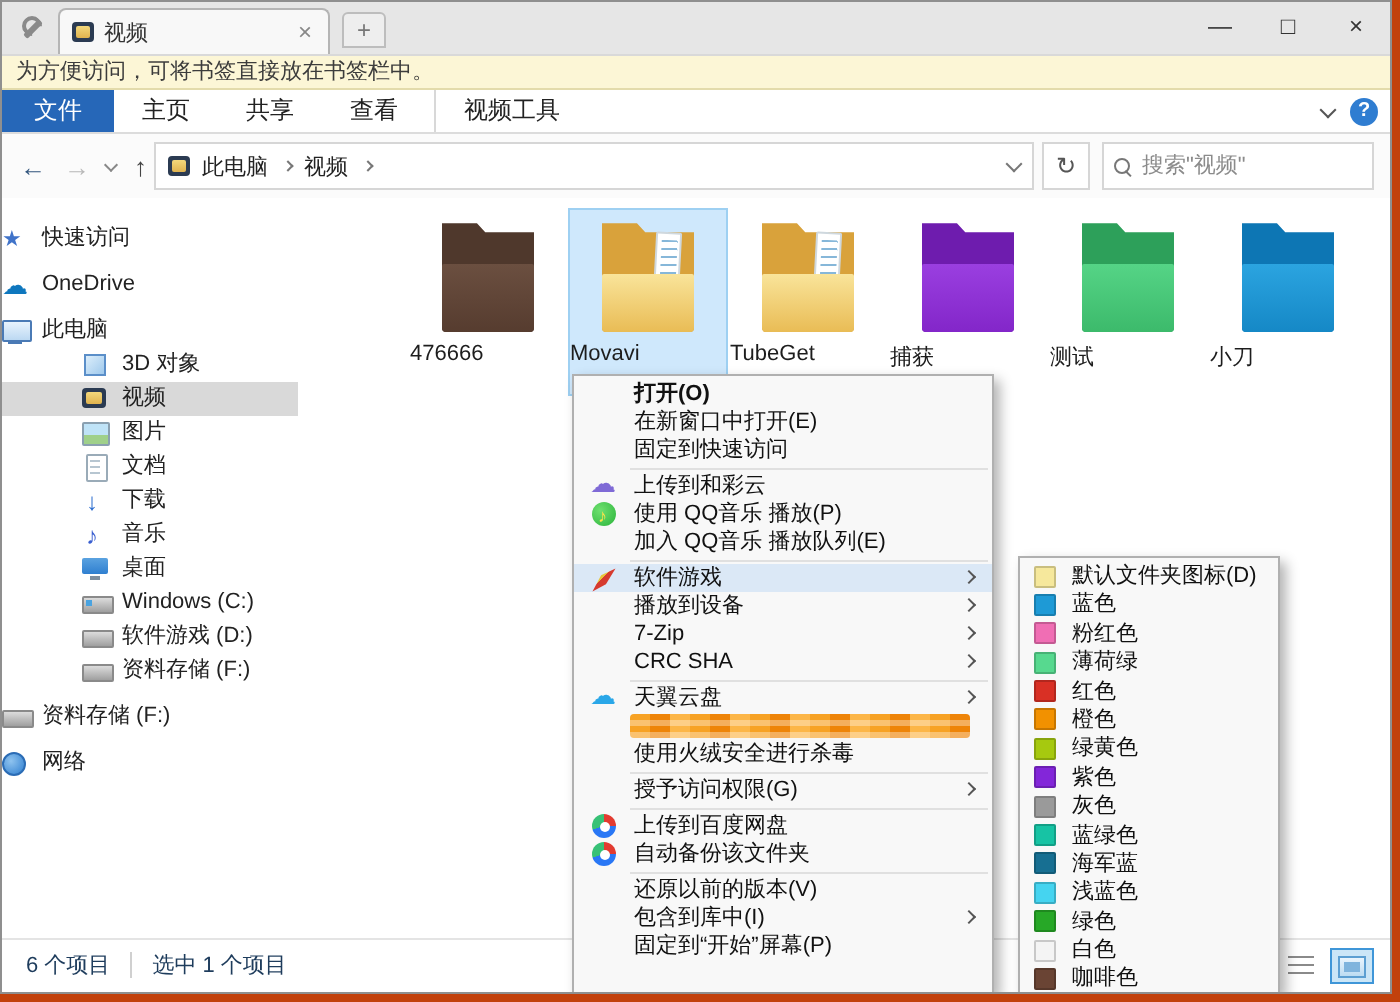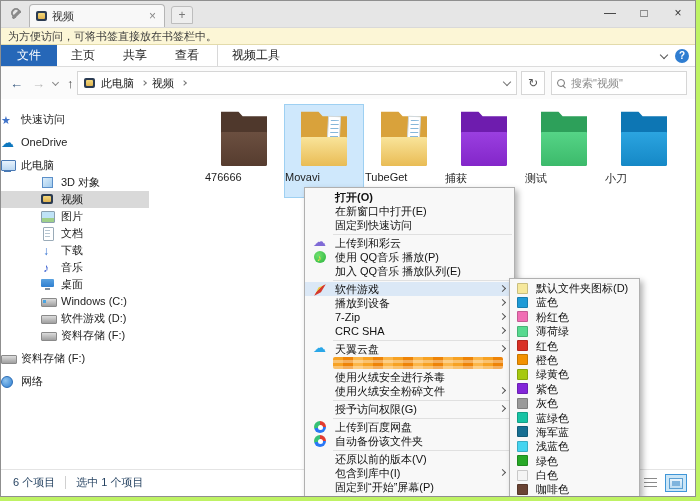--- a/index.html
+++ b/index.html
@@ -1,18 +1,18 @@
 <!DOCTYPE html>
 <html><head>
 <meta charset="utf-8">
 <style>
   * { margin:0; padding:0; box-sizing:border-box; }
   html,body { width:700px; height:501px; }
   body { font-family:"Liberation Sans","DejaVu Sans",sans-serif; font-size:11px; color:#222; }
-  .stage { position:relative; width:700px; height:501px; background:#bef264; overflow:hidden; }
+  .stage { position:relative; width:700px; height:501px; background:#c2410c; overflow:hidden; }
   .window { position:absolute; left:0; top:0; width:696px; height:497px; background:#fff; border:1px solid #8f8f8f; overflow:hidden; }
 
   
   .tabstrip { position:relative; height:26px; background:#e6e6e6; }
   .wrench { position:absolute; left:9px; top:7px; width:13px; height:13px; }
   .wrench::before { content:''; position:absolute; left:5px; top:1px; width:3px; height:11px; background:#8a8a8a; transform:rotate(45deg); border-radius:1px; }
   .wrench::after { content:''; position:absolute; left:1px; top:0; width:6px; height:6px; border:2px solid #8a8a8a; border-radius:50%; border-right-color:transparent; transform:rotate(45deg); }
   .tab { position:absolute; left:28px; top:3px; width:136px; height:23px; background:#f8f8f8; border:1px solid #b5b5b5; border-bottom:none; border-radius:4px 4px 0 0; display:flex; align-items:center; padding:0 6px; }
   .tab-title { flex:1; margin-left:5px; font-size:11px; color:#333; white-space:nowrap; overflow:hidden; }
   .tab-close { color:#888; font-size:12px; cursor:default; padding:0 2px; }
@@ -91,21 +91,21 @@
   .doc { display:none; }
   .docs .doc { display:block; position:absolute; right:7px; top:6px; width:13px; height:42px; background:#fff; border:1px solid #cfd8de; border-radius:1px; transform:rotate(3deg); }
   .doc::after { content:''; position:absolute; left:2px; top:3px; width:8px; height:30px; background:repeating-linear-gradient(180deg,#86b7d9 0 1px,transparent 1px 4px); }
   .f-brown .fldr-base { background:#4f382c; } .f-brown .fldr-front { background:linear-gradient(180deg,#6b4f40,#563c2f); }
   .f-yellow .fldr-base { background:#d9a23b; } .f-yellow .fldr-front { background:linear-gradient(180deg,#f9e49a,#e9bc55); height:52%; }
   .f-purple .fldr-base { background:#6e1cae; } .f-purple .fldr-front { background:linear-gradient(180deg,#9a3fe0,#8326c9); }
   .f-green .fldr-base { background:#2da05a; } .f-green .fldr-front { background:linear-gradient(180deg,#55d486,#3cba6b); }
   .f-blue .fldr-base { background:#0d76b4; } .f-blue .fldr-front { background:linear-gradient(180deg,#2ba4e0,#1588c6); }
 
   
-  .menu { position:absolute; left:303px; top:186px; width:211px; height:310px; background:#f8f8f8; border:1px solid #b0b0b0; box-shadow:3px 3px 6px rgba(0,0,0,.30); padding-top:2px; overflow:hidden; z-index:20; }
+  .menu { position:absolute; left:285px; top:186px; width:211px; height:310px; background:#f8f8f8; border:1px solid #b0b0b0; box-shadow:3px 3px 6px rgba(0,0,0,.30); padding-top:2px; overflow:hidden; z-index:20; }
   .menu-item { position:relative; height:14px; line-height:14px; padding-left:30px; white-space:nowrap; color:#111; }
   .menu-item.bold { font-weight:bold; }
   .menu-item.highlight { background:#dbe8f6; }
   .menu-item.sep-before { margin-top:4px; }
   .menu-item.sep-before::before { content:''; position:absolute; left:28px; right:2px; top:-2px; height:1px; background:#e0e0e0; }
   .mi-icon { position:absolute; left:8px; top:1px; width:14px; height:13px; }
   .mi-arrow { position:absolute; right:9px; top:4px; width:5px; height:5px; border-top:1.3px solid #555; border-right:1.3px solid #555; transform:rotate(45deg); }
   .menu-item.censored::after { content:''; position:absolute; left:28px; top:1px; width:170px; height:12px; border-radius:2px;
     background:repeating-linear-gradient(0deg, rgba(255,255,255,.35) 0 3px, transparent 3px 6px),
                repeating-linear-gradient(90deg,#f7a224 0 10px,#ee8408 10px 20px,#fcb648 20px 30px); }
@@ -426,25 +426,20 @@
           <span></span>
           
         </div>
 
         <div class="menu-item">
           
           <span>使用火绒安全进行杀毒</span>
           
         </div>
 
-        <div class="menu-item">
-          
-          <span>使用火绒安全粉碎文件</span>
-          <span class="mi-arrow"></span>
-        </div>
 
         <div class="menu-item sep-before">
           
           <span>授予访问权限(G)</span>
           <span class="mi-arrow"></span>
         </div>
 
         <div class="menu-item sep-before">
           <span class="mi-icon ic-baidu"></span>
           <span>上传到百度网盘</span>

